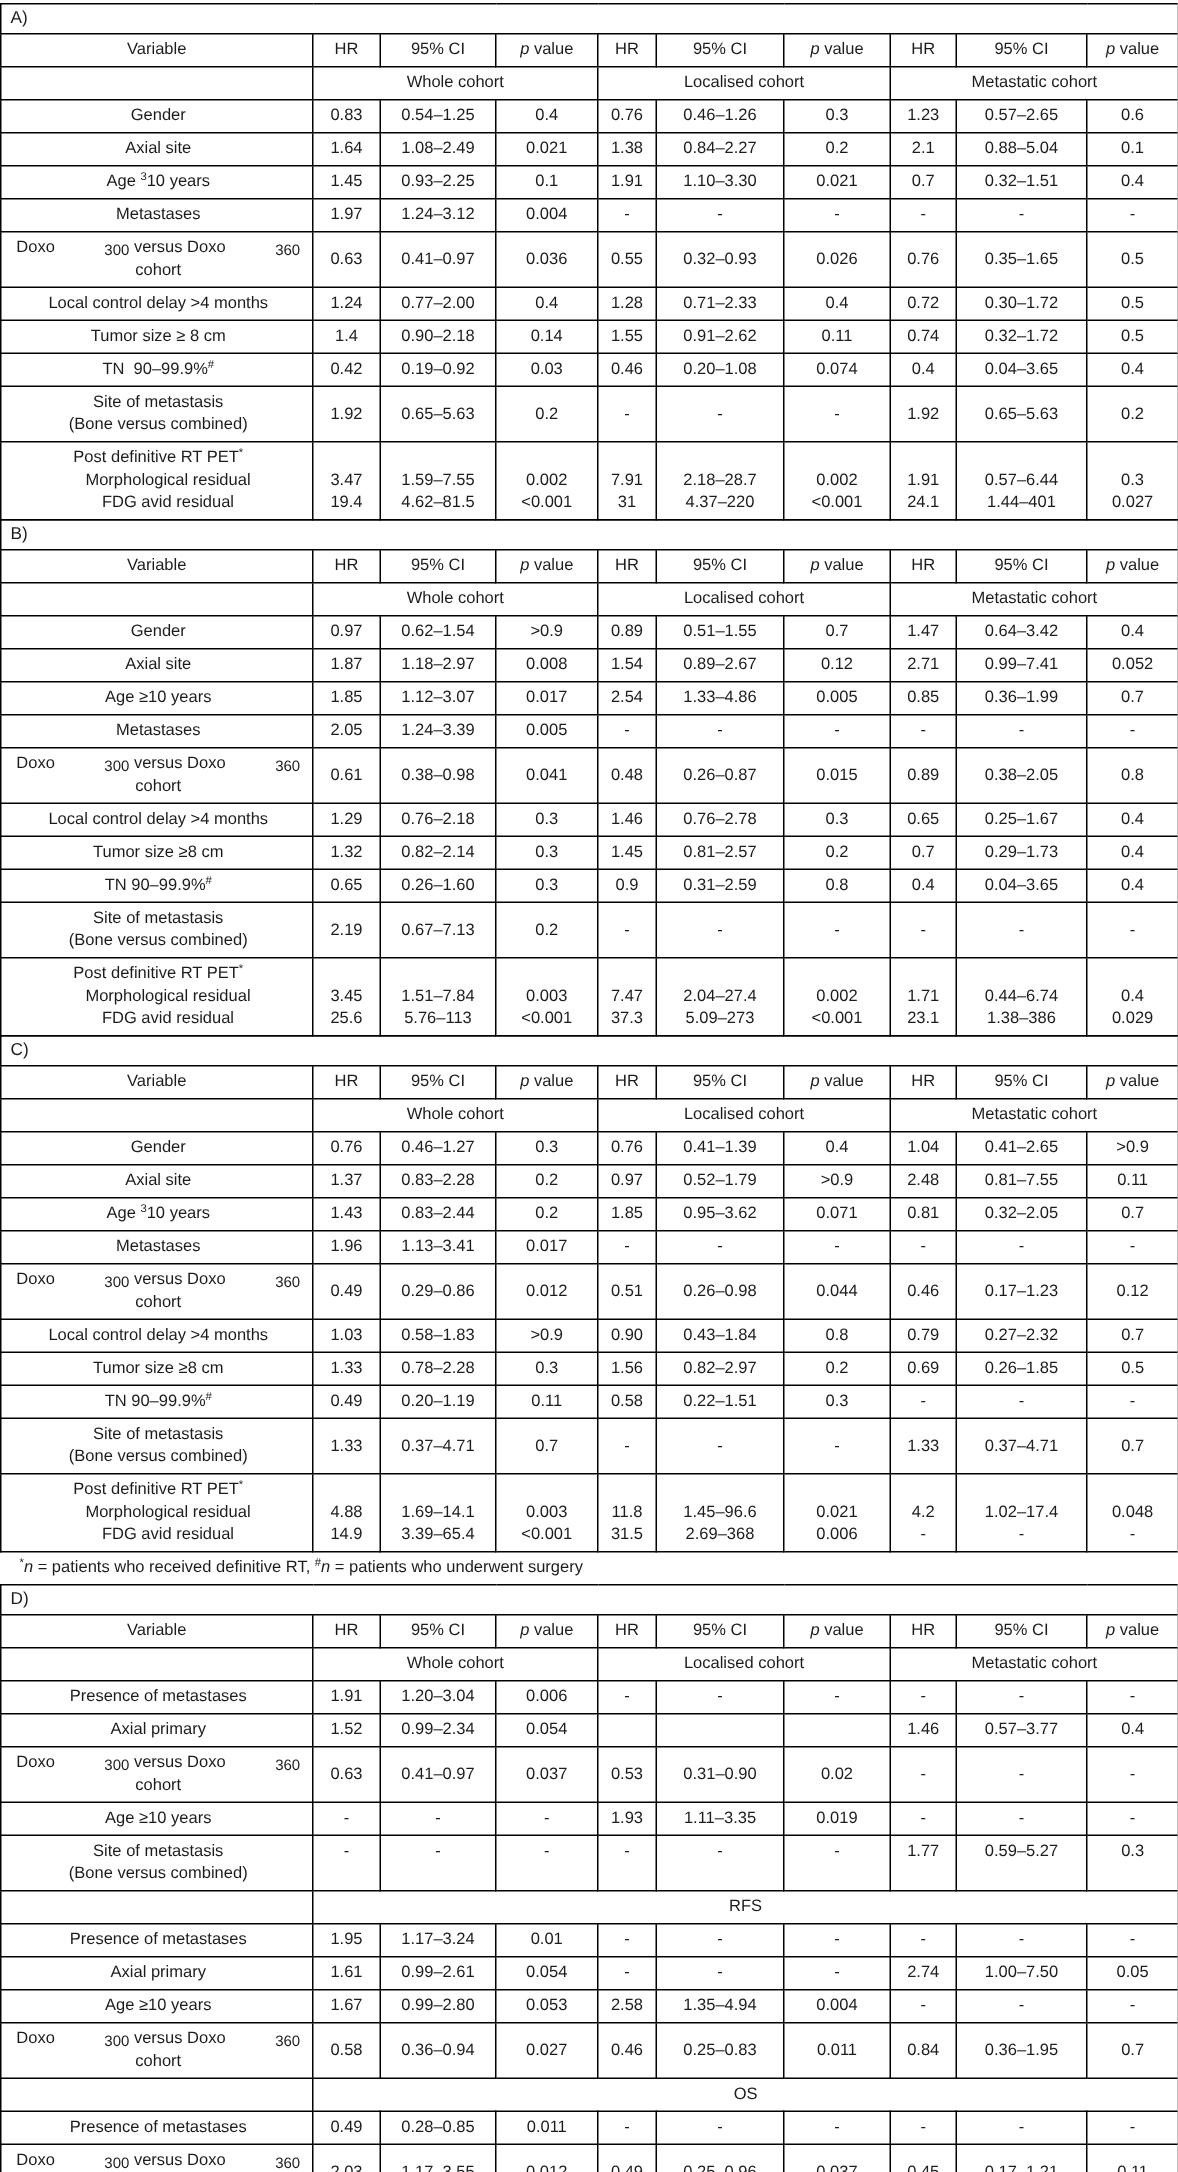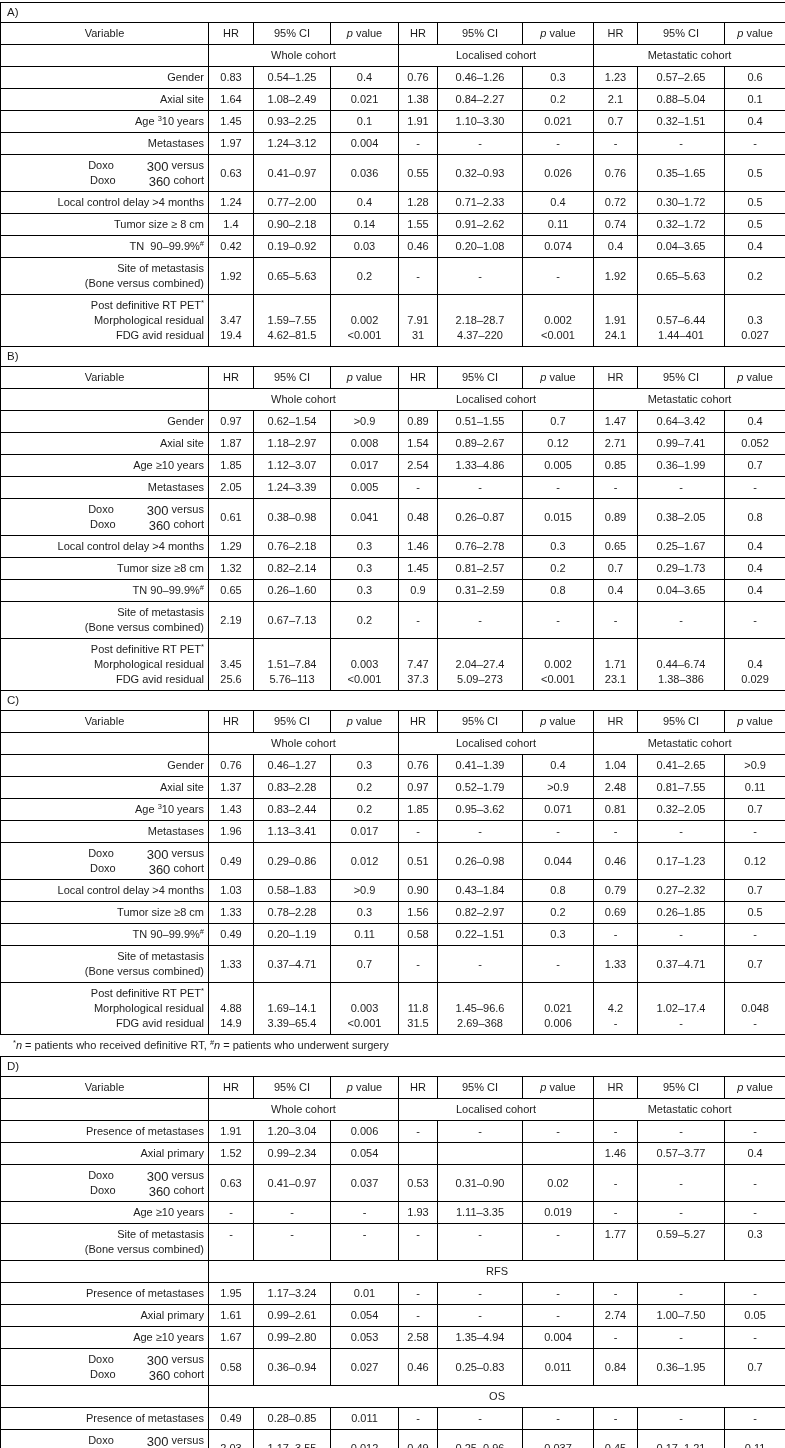--- a/index.html
+++ b/index.html
@@ -4,26 +4,26 @@
 <style>
   html,body{margin:0;padding:0;background:#ffffff;}
   body{width:785px;font-family:"Liberation Sans","DejaVu Sans",sans-serif;color:#1c1c1c;}
   .page{width:785px;padding-top:2px;}
   table{border-collapse:collapse;table-layout:fixed;width:785px;}
   .tables table{margin-top:-1px;}
   .tables table:first-child{margin-top:0;}
   td{border:1px solid #000;font-size:11px;line-height:15px;padding:3px 4px;vertical-align:middle;overflow:hidden;}
   td.sec{text-align:left;padding:2px 6px;font-size:11.5px;}
   td.c{text-align:center;}
-  td.lab{text-align:right;padding-left:6px;}
+  td.lab{text-align:center;padding-left:6px;}
   td.vtop{vertical-align:top;}
   .ln{min-height:15px;}
   .ind{padding-left:13px;}
   sup{font-size:7.5px;vertical-align:4px;line-height:0;}
-  sub{font-size:13px;vertical-align:-2px;line-height:0;margin-left:33px;}
+  sub{font-size:10px;vertical-align:-2px;line-height:0;margin-left:33px;}
   i{font-style:italic;}
   .footnote{font-size:11px;line-height:15px;padding:3px 2px 4px 13px;}
 </style>
 </head>
 <body>
 
 <div class="page">
   <div class="tables">
       <table>
         <colgroup>

